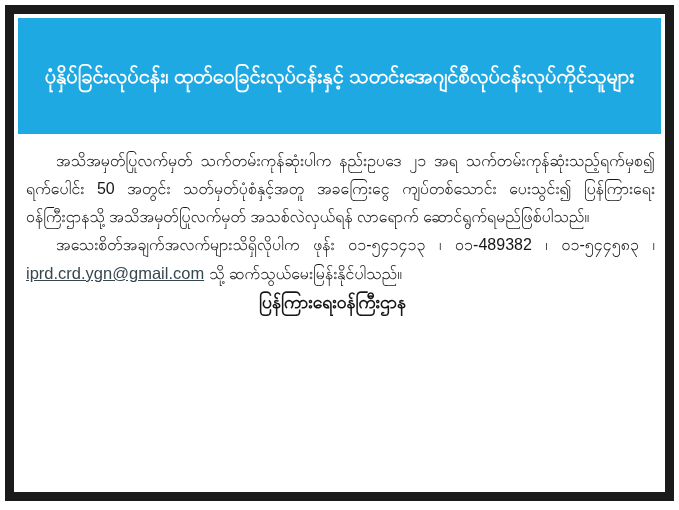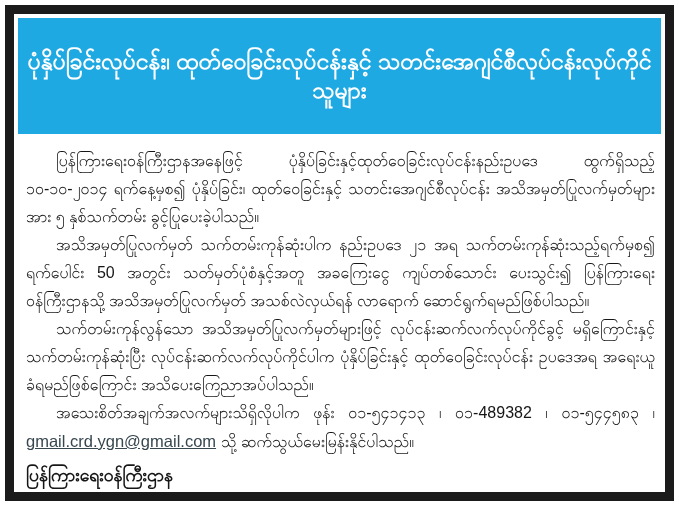--- a/index.html
+++ b/index.html
@@ -30,61 +30,58 @@
     height: 116px;
     background: #1fa9e2;
     color: #ffffff;
     display: flex;
     flex-direction: column;
     align-items: center;
     justify-content: center;
     gap: 17px;
     text-align: center;
     font-weight: bold;
-    font-size: 23px;
+    font-size: 20px;
     line-height: 1.25;
   }
   .content {
     padding: 9px 10px 0 12px;
     color: #161616;
     font-size: 16px;
     line-height: 28px;
     text-align: justify;
   }
   .content p {
     margin: 0;
     text-indent: 30px;
   }
   .email {
     color: #37474f;
     text-decoration: underline;
     margin-right: 5px;
     font-size: 16.5px;
   }
   .signature {
-    margin-top: 5px;
     padding-right: 16px;
-    text-align: left;
+    text-align: center;
     font-weight: bold;
     font-size: 17.5px;
     color: #161616;
   }
 </style>
 </head>
 <body>
 
 <div class="page">
   <div class="frame">
 
     <div class="banner">
       <div>ပုံနှိပ်ခြင်းလုပ်ငန်း၊ ထုတ်ဝေခြင်းလုပ်ငန်းနှင့် သတင်းအေဂျင်စီလုပ်ငန်းလုပ်ကိုင်သူများ</div>
     </div>
 
     <div class="content">
-      <p>ပြန်ကြားရေးဝန်ကြီးဌာနအနေဖြင့် ပုံနှိပ်ခြင်းနှင့်ထုတ်ဝေခြင်းလုပ်ငန်းနည်းဥပဒေ ထွက်ရှိသည့် ၁၀-၁၀-၂၀၁၄ ရက်နေ့မှစ၍ ပုံနှိပ်ခြင်း၊ ထုတ်ဝေခြင်းနှင့် သတင်းအေဂျင်စီလုပ်ငန်း အသိအမှတ်ပြုလက်မှတ်များအား ၅ နှစ်သက်တမ်း ခွင့်ပြုပေးခဲ့ပါသည်။</p>
       <p>အသိအမှတ်ပြုလက်မှတ် သက်တမ်းကုန်ဆုံးပါက နည်းဥပဒေ ၂၁ အရ သက်တမ်းကုန်ဆုံးသည့်ရက်မှစ၍ ရက်ပေါင်း 50 အတွင်း သတ်မှတ်ပုံစံနှင့်အတူ အခကြေးငွေ ကျပ်တစ်သောင်း ပေးသွင်း၍ ပြန်ကြားရေးဝန်ကြီးဌာနသို့ အသိအမှတ်ပြုလက်မှတ် အသစ်လဲလှယ်ရန် လာရောက် ဆောင်ရွက်ရမည်ဖြစ်ပါသည်။</p>
-      <p>သက်တမ်းကုန်လွန်သော အသိအမှတ်ပြုလက်မှတ်များဖြင့် လုပ်ငန်းဆက်လက်လုပ်ကိုင်ခွင့် မရှိကြောင်းနှင့် သက်တမ်းကုန်ဆုံးပြီး လုပ်ငန်းဆက်လက်လုပ်ကိုင်ပါက ပုံနှိပ်ခြင်းနှင့် ထုတ်ဝေခြင်းလုပ်ငန်း ဥပဒေအရ အရေးယူခံရမည်ဖြစ်ကြောင်း အသိပေးကြေညာအပ်ပါသည်။</p>
-      <p><span>အသေးစိတ်အချက်အလက်များသိရှိလိုပါက ဖုန်း ၀၁-၅၄၁၄၁၃ ၊ ၀၁-489382 ၊ ၀၁-၅၄၄၅၈၃ ၊</span> <span class="email">gmail.crd.ygn@gmail.com</span><span>သို့ ဆက်သွယ်မေးမြန်းနိုင်ပါသည်။</span></p>
+      <p><span>အသေးစိတ်အချက်အလက်များသိရှိလိုပါက ဖုန်း ၀၁-၅၄၁၄၁၃ ၊ ၀၁-489382 ၊ ၀၁-၅၄၄၅၈၃ ၊</span> <span class="email">iprd.crd.ygn@gmail.com</span><span>သို့ ဆက်သွယ်မေးမြန်းနိုင်ပါသည်။</span></p>
       <div class="signature">ပြန်ကြားရေးဝန်ကြီးဌာန</div>
     </div>
 
   </div>
 </div>
 
 </body></html>

